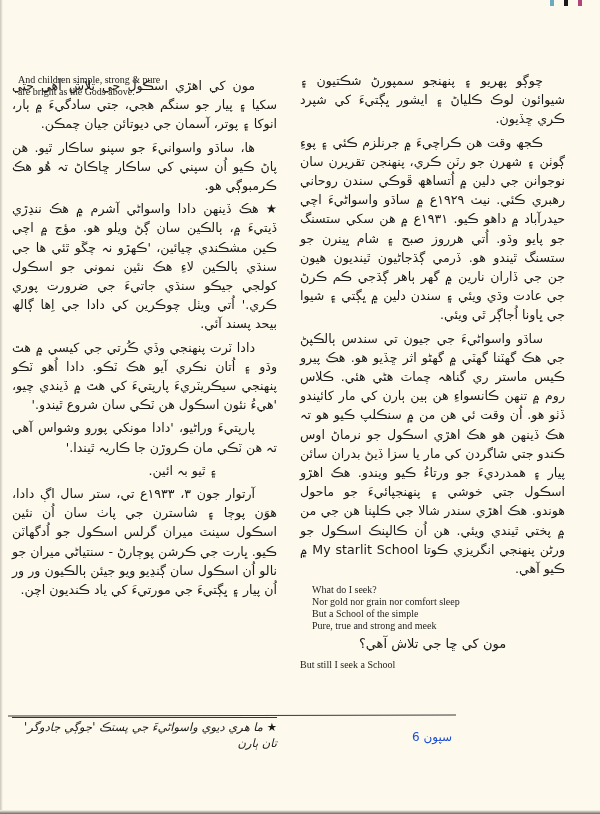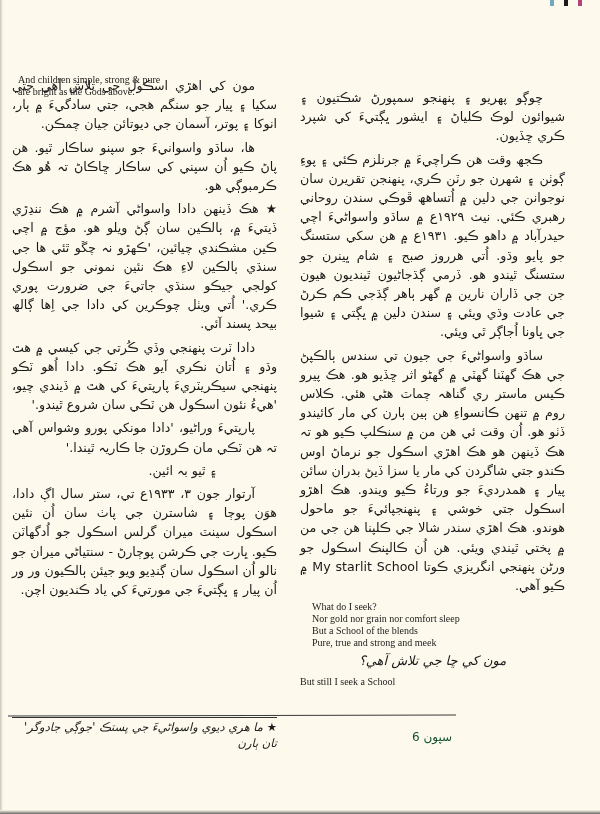--- a/index.html
+++ b/index.html
@@ -44,21 +44,21 @@
       font-size: 12.6px;
       line-height: 19.2px;
     }
     .col-left {
       left: 12px;
       top: 76px;
       width: 265px;
     }
     .col-right {
       left: 300px;
-      top: 88px;
+      top: 71px;
       width: 265px;
     }
     .para {
       margin: 0 0 4px 0;
       text-indent: 22px;
     }
     .para.no-indent { text-indent: 0; }
     .english-verse {
       direction: ltr;
       text-align: left;
@@ -78,21 +78,20 @@
     }
     .verse-bottom {
       margin: 6px 0 12px 0;
     }
     .verse-line { display: block; }
     .verse-centered {
       text-align: center;
       text-indent: 0;
       margin: 0 0 4px 0;
       font-size: 13px;
-      font-style: italic;
     }
     .footnote-rule {
       position: absolute;
       left: 12px;
       top: 717px;
       width: 265px;
       height: 0;
       border-top: 1px solid #333;
     }
     .footnote {
@@ -113,21 +112,21 @@
       height: 0;
       border-top: 1px solid #3a3a3a;
       transform: rotate(-0.15deg);
     }
     .page-number {
       position: absolute;
       left: 412px;
       top: 730px;
       direction: rtl;
       font-size: 12px;
-      color: #14532d;
+      color: #1d4ed8;
     }
   </style>
 </head>
 <body style="background: rgb(253, 249, 236); color: rgb(26, 26, 26);">
 
 <div class="page-shadow-left"></div>
 <div class="page-shadow-bottom"></div>
 
 <div class="corner-marks">
   <span id="mark0" style="background: rgb(111, 169, 192);"></span>
@@ -154,21 +153,21 @@
 <div class="footnote">★ ما هري ديوي واسواڻيءَ جي پستڪ 'جوڳي جادوگر' تان ٻارن</div>
 
 <div class="column col-right">
   <p class="para">چوڳو پهريو ۽ پنهنجو سمپورڻ شڪتيون ۽ شيوائون لوڪ ڪلياڻ ۽ ايشور ڀڳتيءَ کي شپرد ڪري ڇڏيون.</p>
   <p class="para">ڪجھ وقت هن ڪراچيءَ ۾ جرنلزم ڪئي ۽ پوءِ ڳوٺن ۽ شهرن جو رٽن ڪري، پنهنجن تقريرن سان نوجوانن جي دلين ۾ اُتساهھ ڦوڪي سندن روحاني رهبري ڪئي. نيٺ ١٩٢٩ع ۾ ساڌو واسواڻيءَ اچي حيدرآباد ۾ داهو ڪيو. ١٩٣١ع ۾ هن سکي ستسنگ جو پايو وڌو. اُتي هرروز صبح ۽ شام ڀينرن جو ستسنگ ٿيندو هو. ڏرمي ڳڌجاڻيون ٿينديون هيون جن جي ڏاران نارين ۾ گهر ٻاهر ڳڌجي ڪم ڪرڻ جي عادت وڌي ويئي ۽ سندن دلين ۾ ڀڳتي ۽ شيوا جي ڀاونا اُجاڳر ٿي ويئي.</p>
   <p class="para">ساڌو واسواڻيءَ جي جيون تي سندس ٻالڪپڻ جي هڪ گهٽنا گهٽي ۾ گهڻو اثر ڇڏيو هو. هڪ پيرو ڪيس ماستر ري گناهہ چماٽ هڻي هئي. ڪلاس روم ۾ تنهن ڪانسواءِ هن ٻين ٻارن کي مار کائيندو ڏٺو هو. اُن وقت ئي هن من ۾ سنڪلپ ڪيو هو تہ هڪ ڏينهن هو هڪ اهڙي اسڪول جو نرماڻ اوس ڪندو جتي شاگردن کي مار يا سزا ڏيڻ بدران سائن پيار ۽ همدرديءَ جو ورتاءُ ڪيو ويندو. هڪ اهڙو اسڪول جتي خوشي ۽ پنهنجپائيءَ جو ماحول هوندو. هڪ اهڙي سندر شالا جي ڪلپنا هن جي من ۾ پختي ٿيندي ويئي. هن اُن ڪالپنڪ اسڪول جو ورڻن پنهنجي انگريزي ڪوتا My starlit School ۾ ڪيو آهي.</p>
 
   <div class="english-verse verse-mid">
     <span class="verse-line">What do I seek?</span>
     <span class="verse-line">Nor gold nor grain nor comfort sleep</span>
-    <span class="verse-line">But a School of the blends</span>
+    <span class="verse-line">But a School of the simple</span>
     <span class="verse-line">Pure, true and strong and meek</span>
   </div>
 
   <p class="verse-centered">مون کي ڇا جي تلاش آهي؟</p>
 
   <div class="english-verse verse-bottom">
     <span class="verse-line">But still I seek a School</span>
   </div>
 </div>
 

